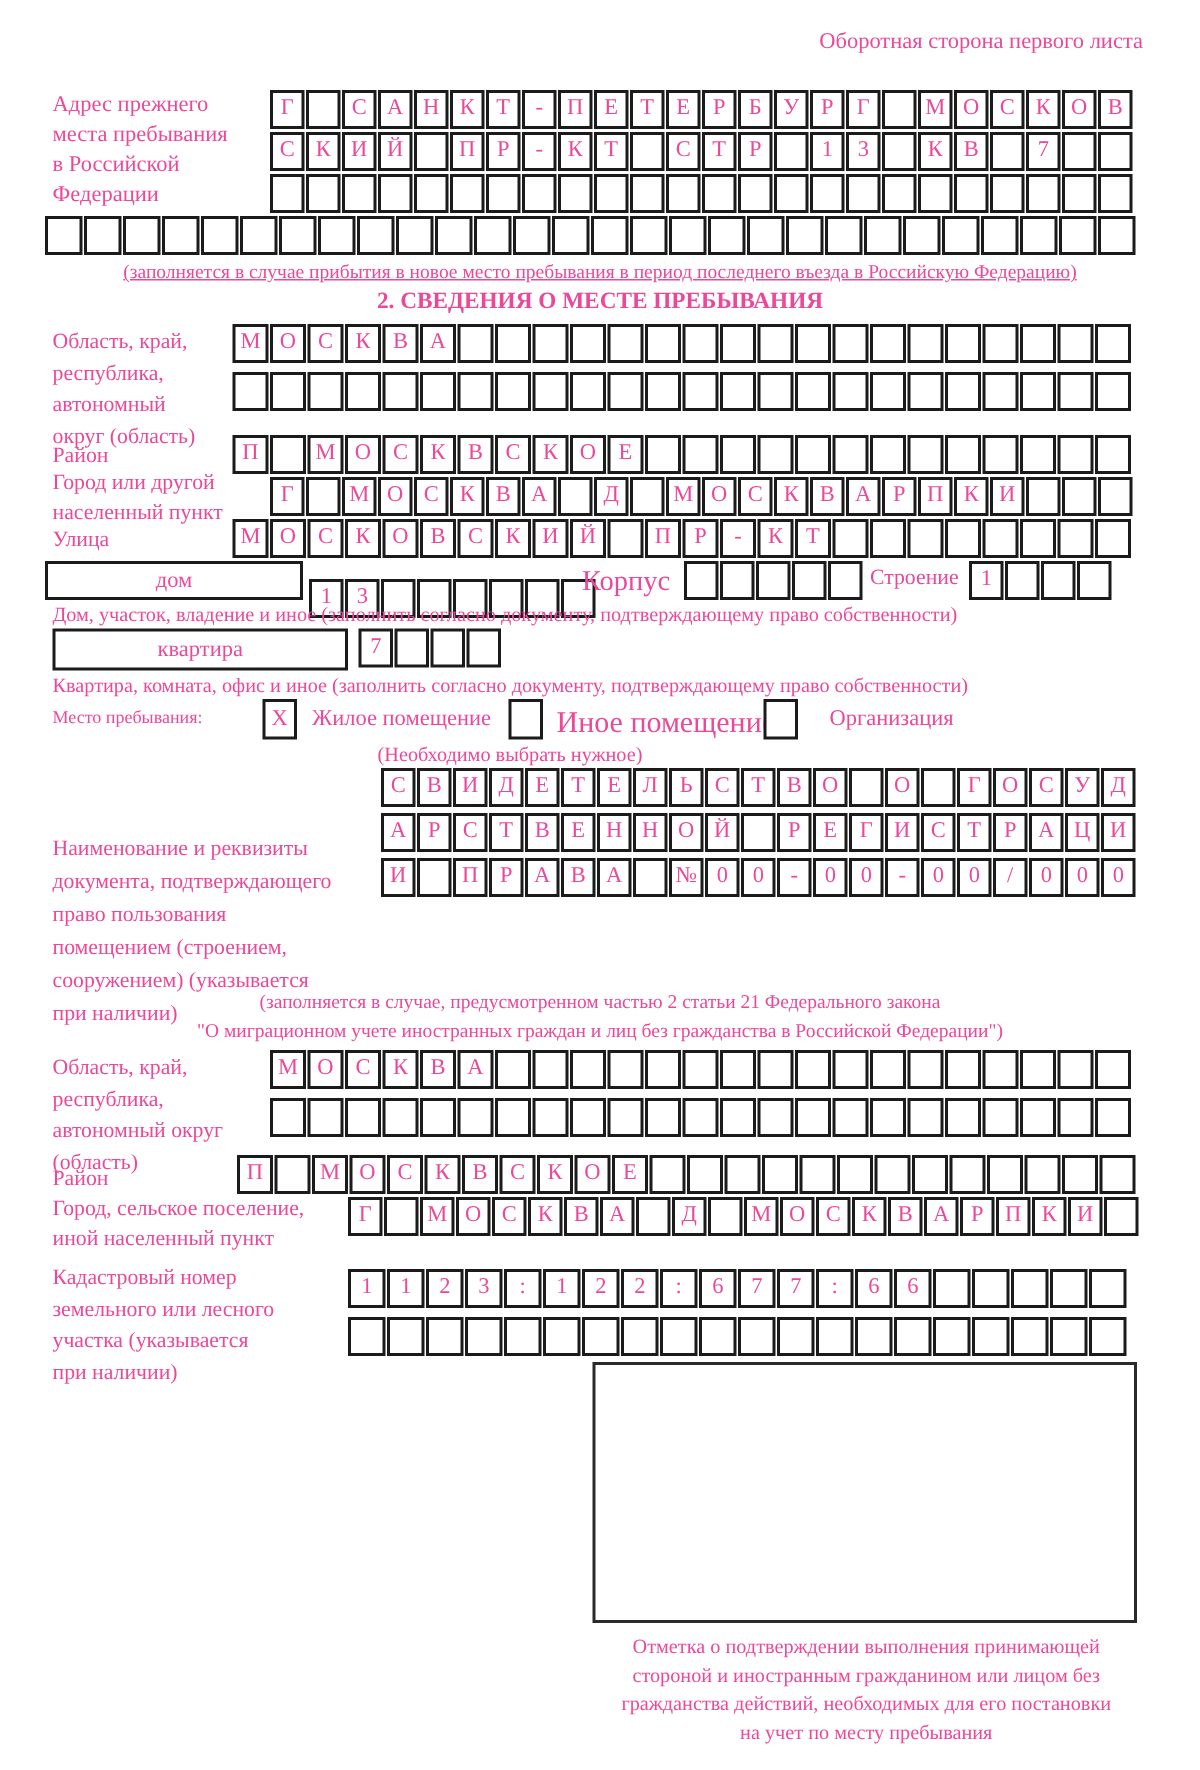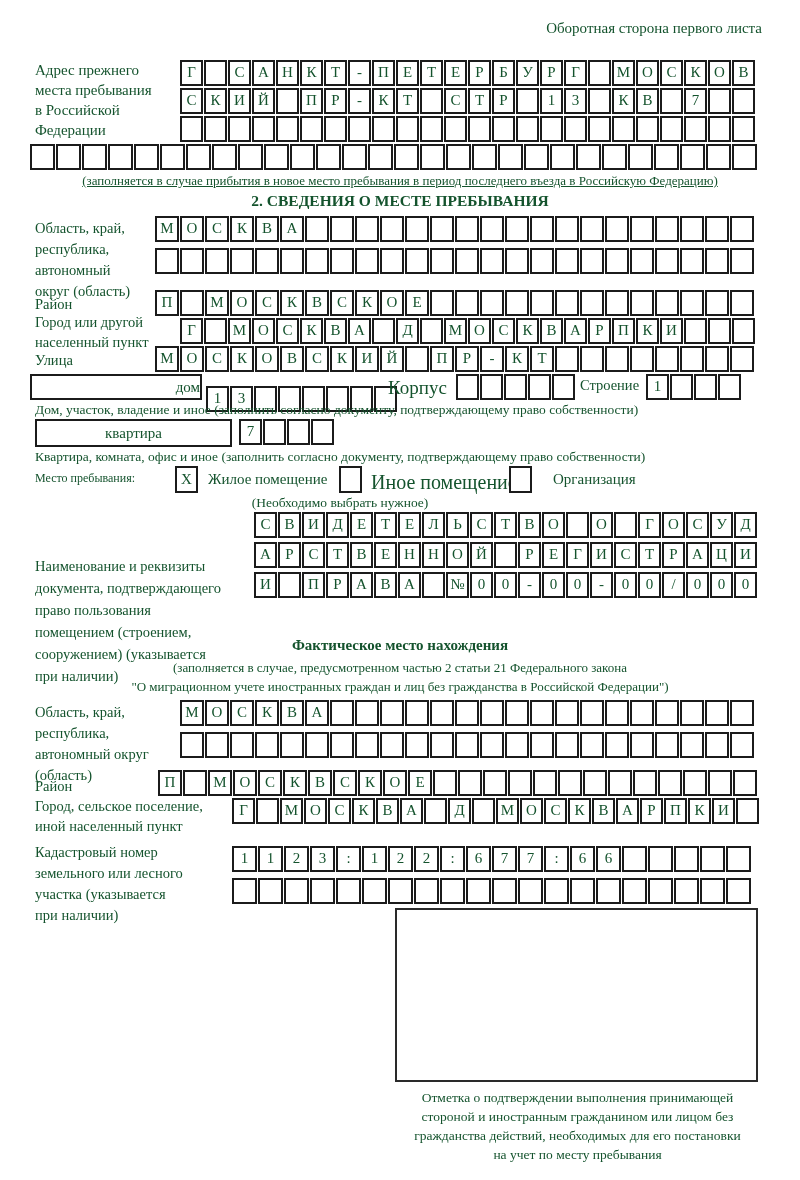--- a/index.html
+++ b/index.html
@@ -1,19 +1,19 @@
 <!DOCTYPE html>
 <html><head>
 <meta charset="utf-8">
 <style>
   * { margin:0; padding:0; box-sizing:border-box; }
   html,body { background:#ffffff; }
   .page {
     position:relative; width:800px; height:1180px; background:#ffffff;
-    font-family:"Liberation Serif", serif; color:#14532d; overflow:hidden;
+    font-family:"Liberation Serif", serif; color:#ec4899; overflow:hidden;
   }
   .abs { position:absolute; }
   .lbl { font-size:15px; line-height:20px; white-space:pre-line; }
   .lbl-sm { font-size:14.5px; line-height:21px; white-space:pre-line; }
   .note { font-size:13px; }
   .center { width:800px; text-align:center; }
   .bold { font-weight:bold; }
   .cells { white-space:nowrap; }
   .cell {
     display:inline-block; width:23px; height:26px; border:2px solid #1b1b1b;
@@ -61,21 +61,21 @@
   <div class="abs lbl-sm" style="left:35px; top:294px;">Район</div>
   <div class="abs cells p25" style="left:155px; top:290px;"><span class="cell">П</span><span class="cell"></span><span class="cell">М</span><span class="cell">О</span><span class="cell">С</span><span class="cell">К</span><span class="cell">В</span><span class="cell">С</span><span class="cell">К</span><span class="cell">О</span><span class="cell">Е</span><span class="cell"></span><span class="cell"></span><span class="cell"></span><span class="cell"></span><span class="cell"></span><span class="cell"></span><span class="cell"></span><span class="cell"></span><span class="cell"></span><span class="cell"></span><span class="cell"></span><span class="cell"></span><span class="cell"></span></div>
 
   <div class="abs lbl-sm" style="left:35px; top:312px; line-height:20px;">Город или другой
 населенный пункт</div>
   <div class="abs cells" style="left:180px; top:318px;"><span class="cell">Г</span><span class="cell"></span><span class="cell">М</span><span class="cell">О</span><span class="cell">С</span><span class="cell">К</span><span class="cell">В</span><span class="cell">А</span><span class="cell"></span><span class="cell">Д</span><span class="cell"></span><span class="cell">М</span><span class="cell">О</span><span class="cell">С</span><span class="cell">К</span><span class="cell">В</span><span class="cell">А</span><span class="cell">Р</span><span class="cell">П</span><span class="cell">К</span><span class="cell">И</span><span class="cell"></span><span class="cell"></span><span class="cell"></span></div>
 
   <div class="abs lbl-sm" style="left:35px; top:350px;">Улица</div>
   <div class="abs cells p25" style="left:155px; top:346px;"><span class="cell">М</span><span class="cell">О</span><span class="cell">С</span><span class="cell">К</span><span class="cell">О</span><span class="cell">В</span><span class="cell">С</span><span class="cell">К</span><span class="cell">И</span><span class="cell">Й</span><span class="cell"></span><span class="cell">П</span><span class="cell">Р</span><span class="cell">-</span><span class="cell">К</span><span class="cell">Т</span><span class="cell"></span><span class="cell"></span><span class="cell"></span><span class="cell"></span><span class="cell"></span><span class="cell"></span><span class="cell"></span><span class="cell"></span></div>
 
-  <div class="abs namebox" style="left:30px; top:374px; width:172px;text-align:right;">дом</div>
+  <div class="abs namebox" style="left:30px; top:374px; width:172px;">дом</div>
   <div class="abs cells" style="left:206px; top:374px;margin-top:12px;"><span class="cell">1</span><span class="cell">3</span><span class="cell"></span><span class="cell"></span><span class="cell"></span><span class="cell"></span><span class="cell"></span><span class="cell"></span></div>
   <div class="abs" style="left:388px; top:377px; font-size:19px;">Корпус</div>
   <div class="abs cells" style="left:456px; top:374px;"><span class="cell"></span><span class="cell"></span><span class="cell"></span><span class="cell"></span><span class="cell"></span></div>
   <div class="abs" style="left:580px; top:377px; font-size:14.5px;">Строение</div>
   <div class="abs cells" style="left:646px; top:374px;"><span class="cell">1</span><span class="cell"></span><span class="cell"></span><span class="cell"></span></div>
   <div class="abs" style="left:35px; top:402px; font-size:13.5px;">Дом, участок, владение и иное (заполнить согласно документу, подтверждающему право собственности)</div>
 
   <div class="abs namebox" style="left:35px; top:419px; width:197px; height:28px; line-height:24px;">квартира</div>
   <div class="abs cells" style="left:239px; top:419px;"><span class="cell">7</span><span class="cell"></span><span class="cell"></span><span class="cell"></span></div>
   <div class="abs" style="left:35px; top:449px; font-size:13.5px;">Квартира, комната, офис и иное (заполнить согласно документу, подтверждающему право собственности)</div>
@@ -92,21 +92,20 @@
   <div class="abs lbl-sm" style="left:35px; top:514px; line-height:22px;margin-top:41px;">Наименование и реквизиты
 документа, подтверждающего
 право пользования
 помещением (строением,
 сооружением) (указывается
 при наличии)</div>
   <div class="abs cells" style="left:254px; top:512px;"><span class="cell">С</span><span class="cell">В</span><span class="cell">И</span><span class="cell">Д</span><span class="cell">Е</span><span class="cell">Т</span><span class="cell">Е</span><span class="cell">Л</span><span class="cell">Ь</span><span class="cell">С</span><span class="cell">Т</span><span class="cell">В</span><span class="cell">О</span><span class="cell"></span><span class="cell">О</span><span class="cell"></span><span class="cell">Г</span><span class="cell">О</span><span class="cell">С</span><span class="cell">У</span><span class="cell">Д</span></div>
   <div class="abs cells" style="left:254px; top:542px;"><span class="cell">А</span><span class="cell">Р</span><span class="cell">С</span><span class="cell">Т</span><span class="cell">В</span><span class="cell">Е</span><span class="cell">Н</span><span class="cell">Н</span><span class="cell">О</span><span class="cell">Й</span><span class="cell"></span><span class="cell">Р</span><span class="cell">Е</span><span class="cell">Г</span><span class="cell">И</span><span class="cell">С</span><span class="cell">Т</span><span class="cell">Р</span><span class="cell">А</span><span class="cell">Ц</span><span class="cell">И</span></div>
   <div class="abs cells" style="left:254px; top:572px;"><span class="cell">И</span><span class="cell"></span><span class="cell">П</span><span class="cell">Р</span><span class="cell">А</span><span class="cell">В</span><span class="cell">А</span><span class="cell"></span><span class="cell">№</span><span class="cell">0</span><span class="cell">0</span><span class="cell">-</span><span class="cell">0</span><span class="cell">0</span><span class="cell">-</span><span class="cell">0</span><span class="cell">0</span><span class="cell">/</span><span class="cell">0</span><span class="cell">0</span><span class="cell">0</span></div>
 
-  <div class="abs center bold" style="top:637px; font-size:15px;">Фактическое место нахождения</div>
   <div class="abs note center" style="top:660px;">(заполняется в случае, предусмотренном частью 2 статьи 21 Федерального закона</div>
   <div class="abs note center" style="top:679px;">"О миграционном учете иностранных граждан и лиц без гражданства в Российской Федерации")</div>
 
   <div class="abs lbl-sm" style="left:35px; top:702px;">Область, край,
 республика,
 автономный округ
 (область)</div>
   <div class="abs cells p25" style="left:180px; top:700px;"><span class="cell">М</span><span class="cell">О</span><span class="cell">С</span><span class="cell">К</span><span class="cell">В</span><span class="cell">А</span><span class="cell"></span><span class="cell"></span><span class="cell"></span><span class="cell"></span><span class="cell"></span><span class="cell"></span><span class="cell"></span><span class="cell"></span><span class="cell"></span><span class="cell"></span><span class="cell"></span><span class="cell"></span><span class="cell"></span><span class="cell"></span><span class="cell"></span><span class="cell"></span><span class="cell"></span></div>
   <div class="abs cells p25" style="left:180px; top:732px;"><span class="cell"></span><span class="cell"></span><span class="cell"></span><span class="cell"></span><span class="cell"></span><span class="cell"></span><span class="cell"></span><span class="cell"></span><span class="cell"></span><span class="cell"></span><span class="cell"></span><span class="cell"></span><span class="cell"></span><span class="cell"></span><span class="cell"></span><span class="cell"></span><span class="cell"></span><span class="cell"></span><span class="cell"></span><span class="cell"></span><span class="cell"></span><span class="cell"></span><span class="cell"></span></div>
 

